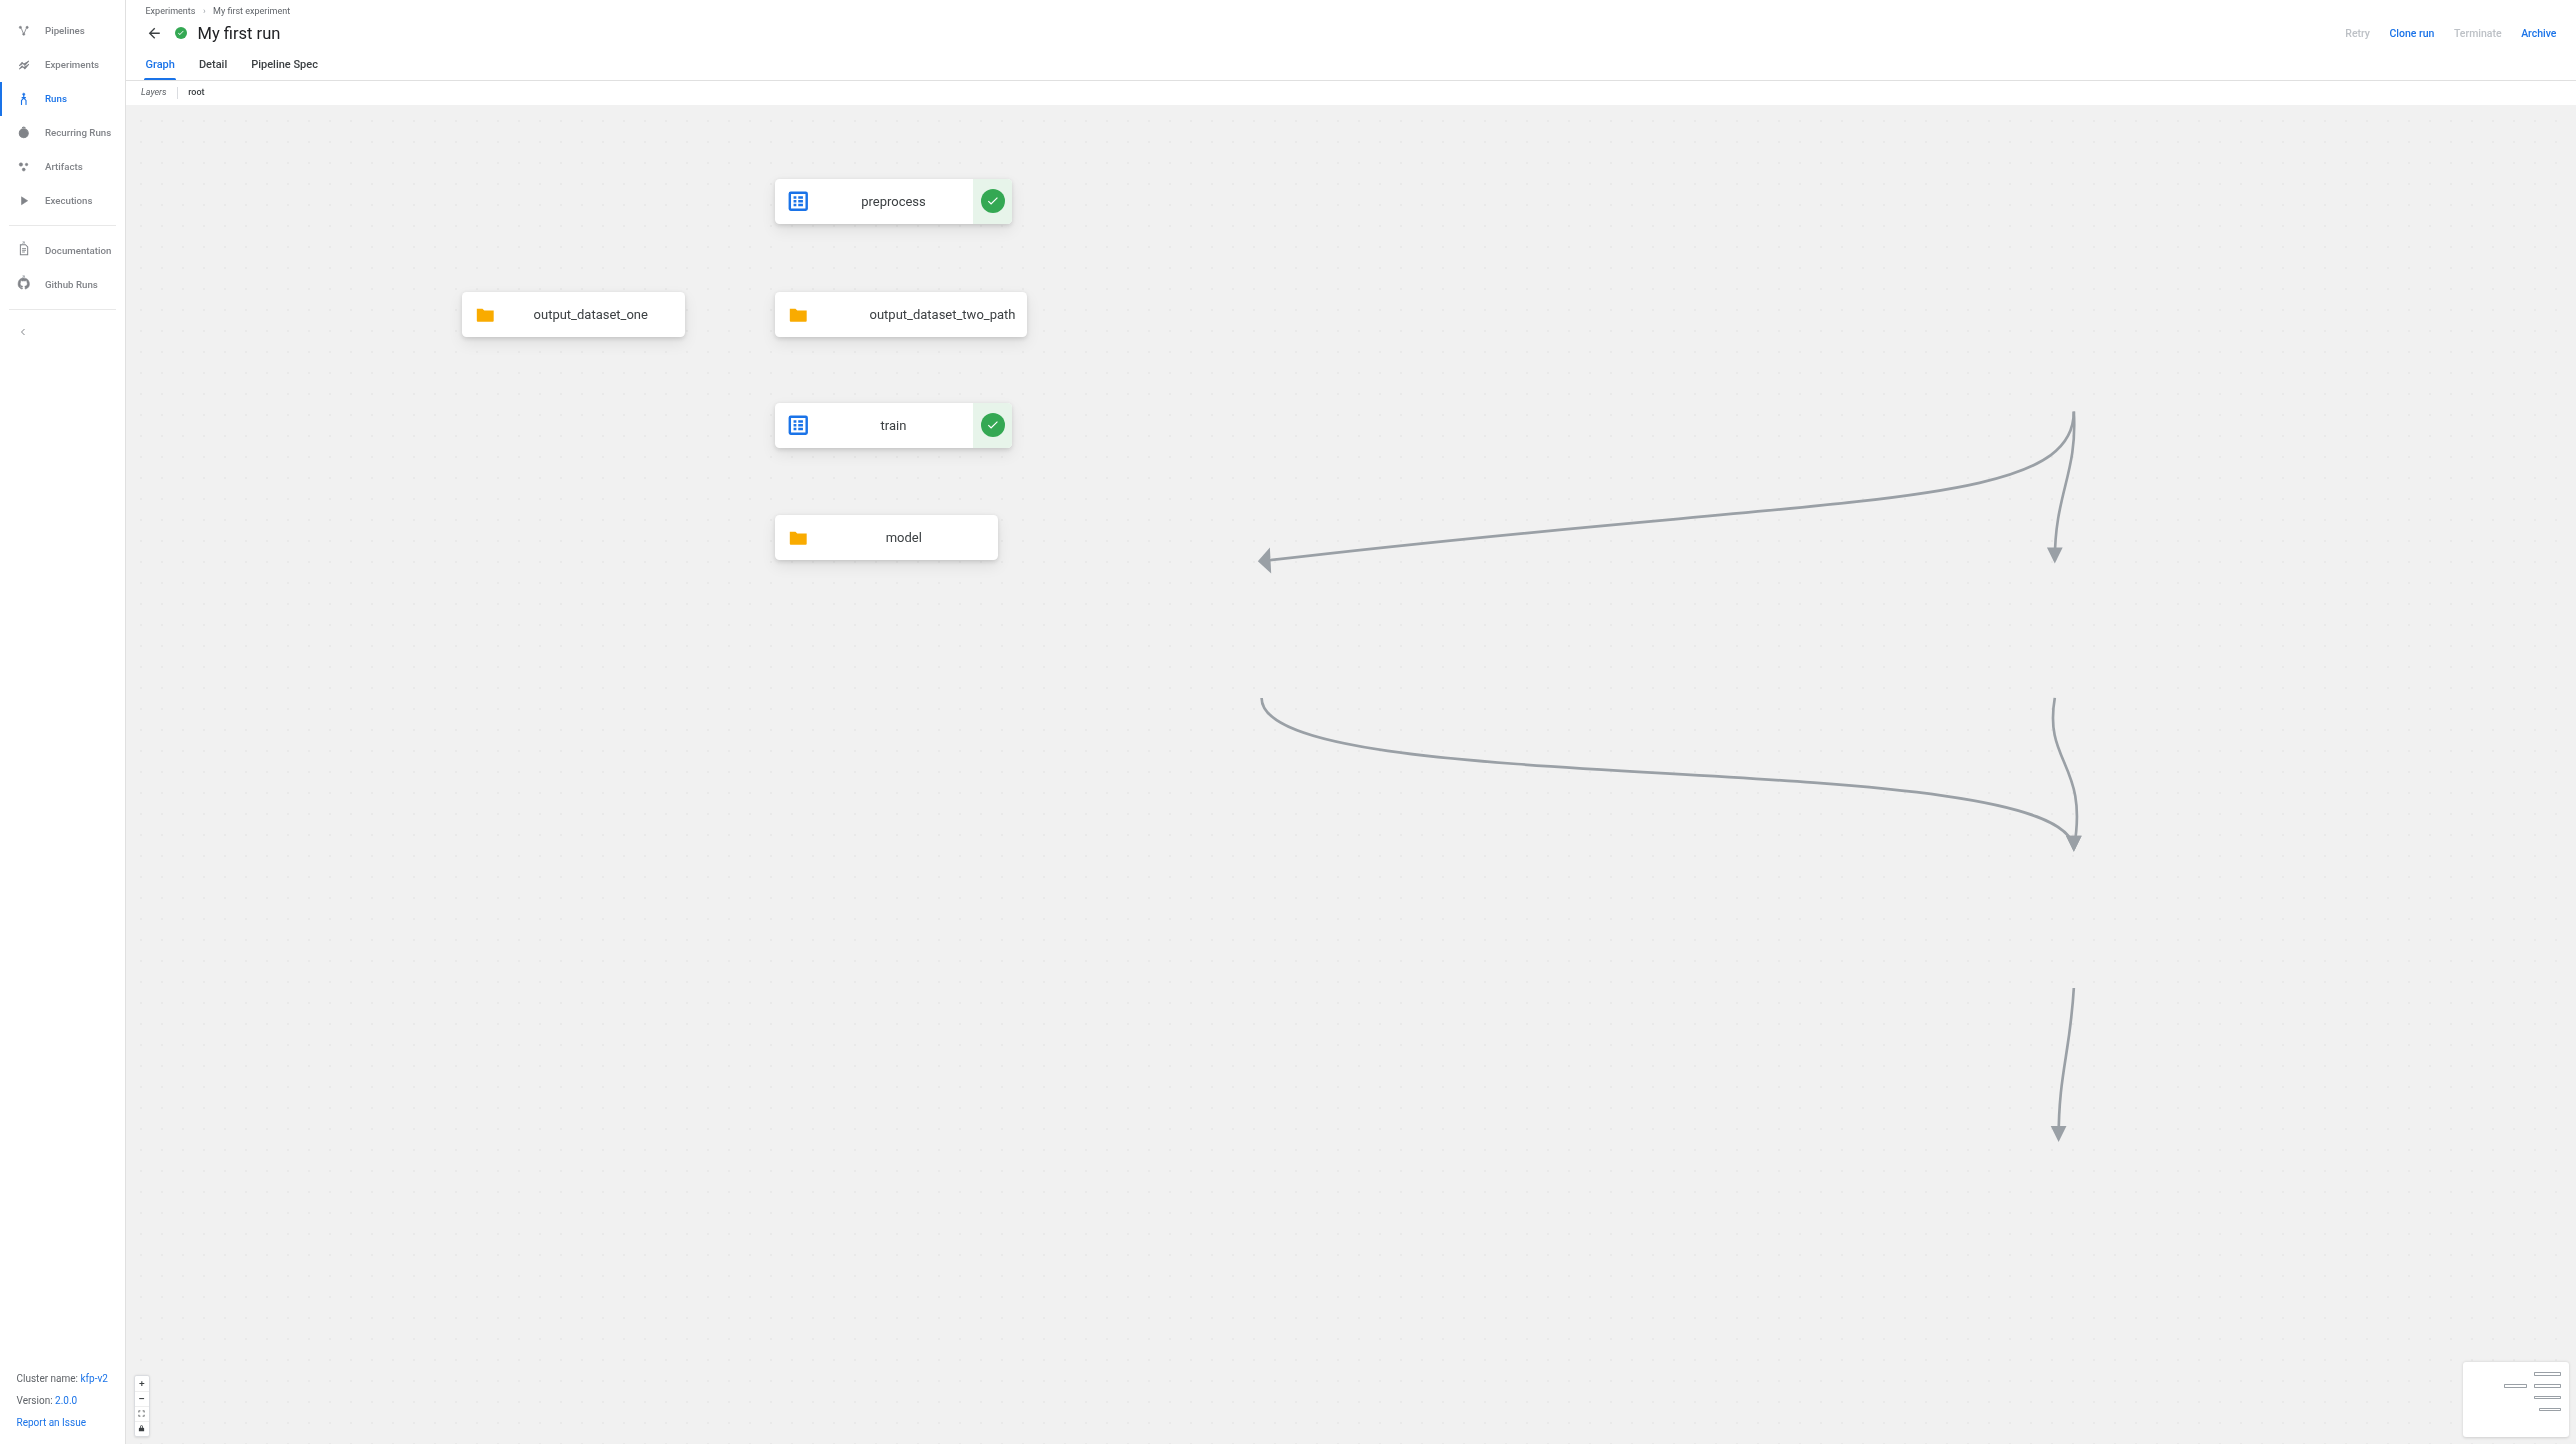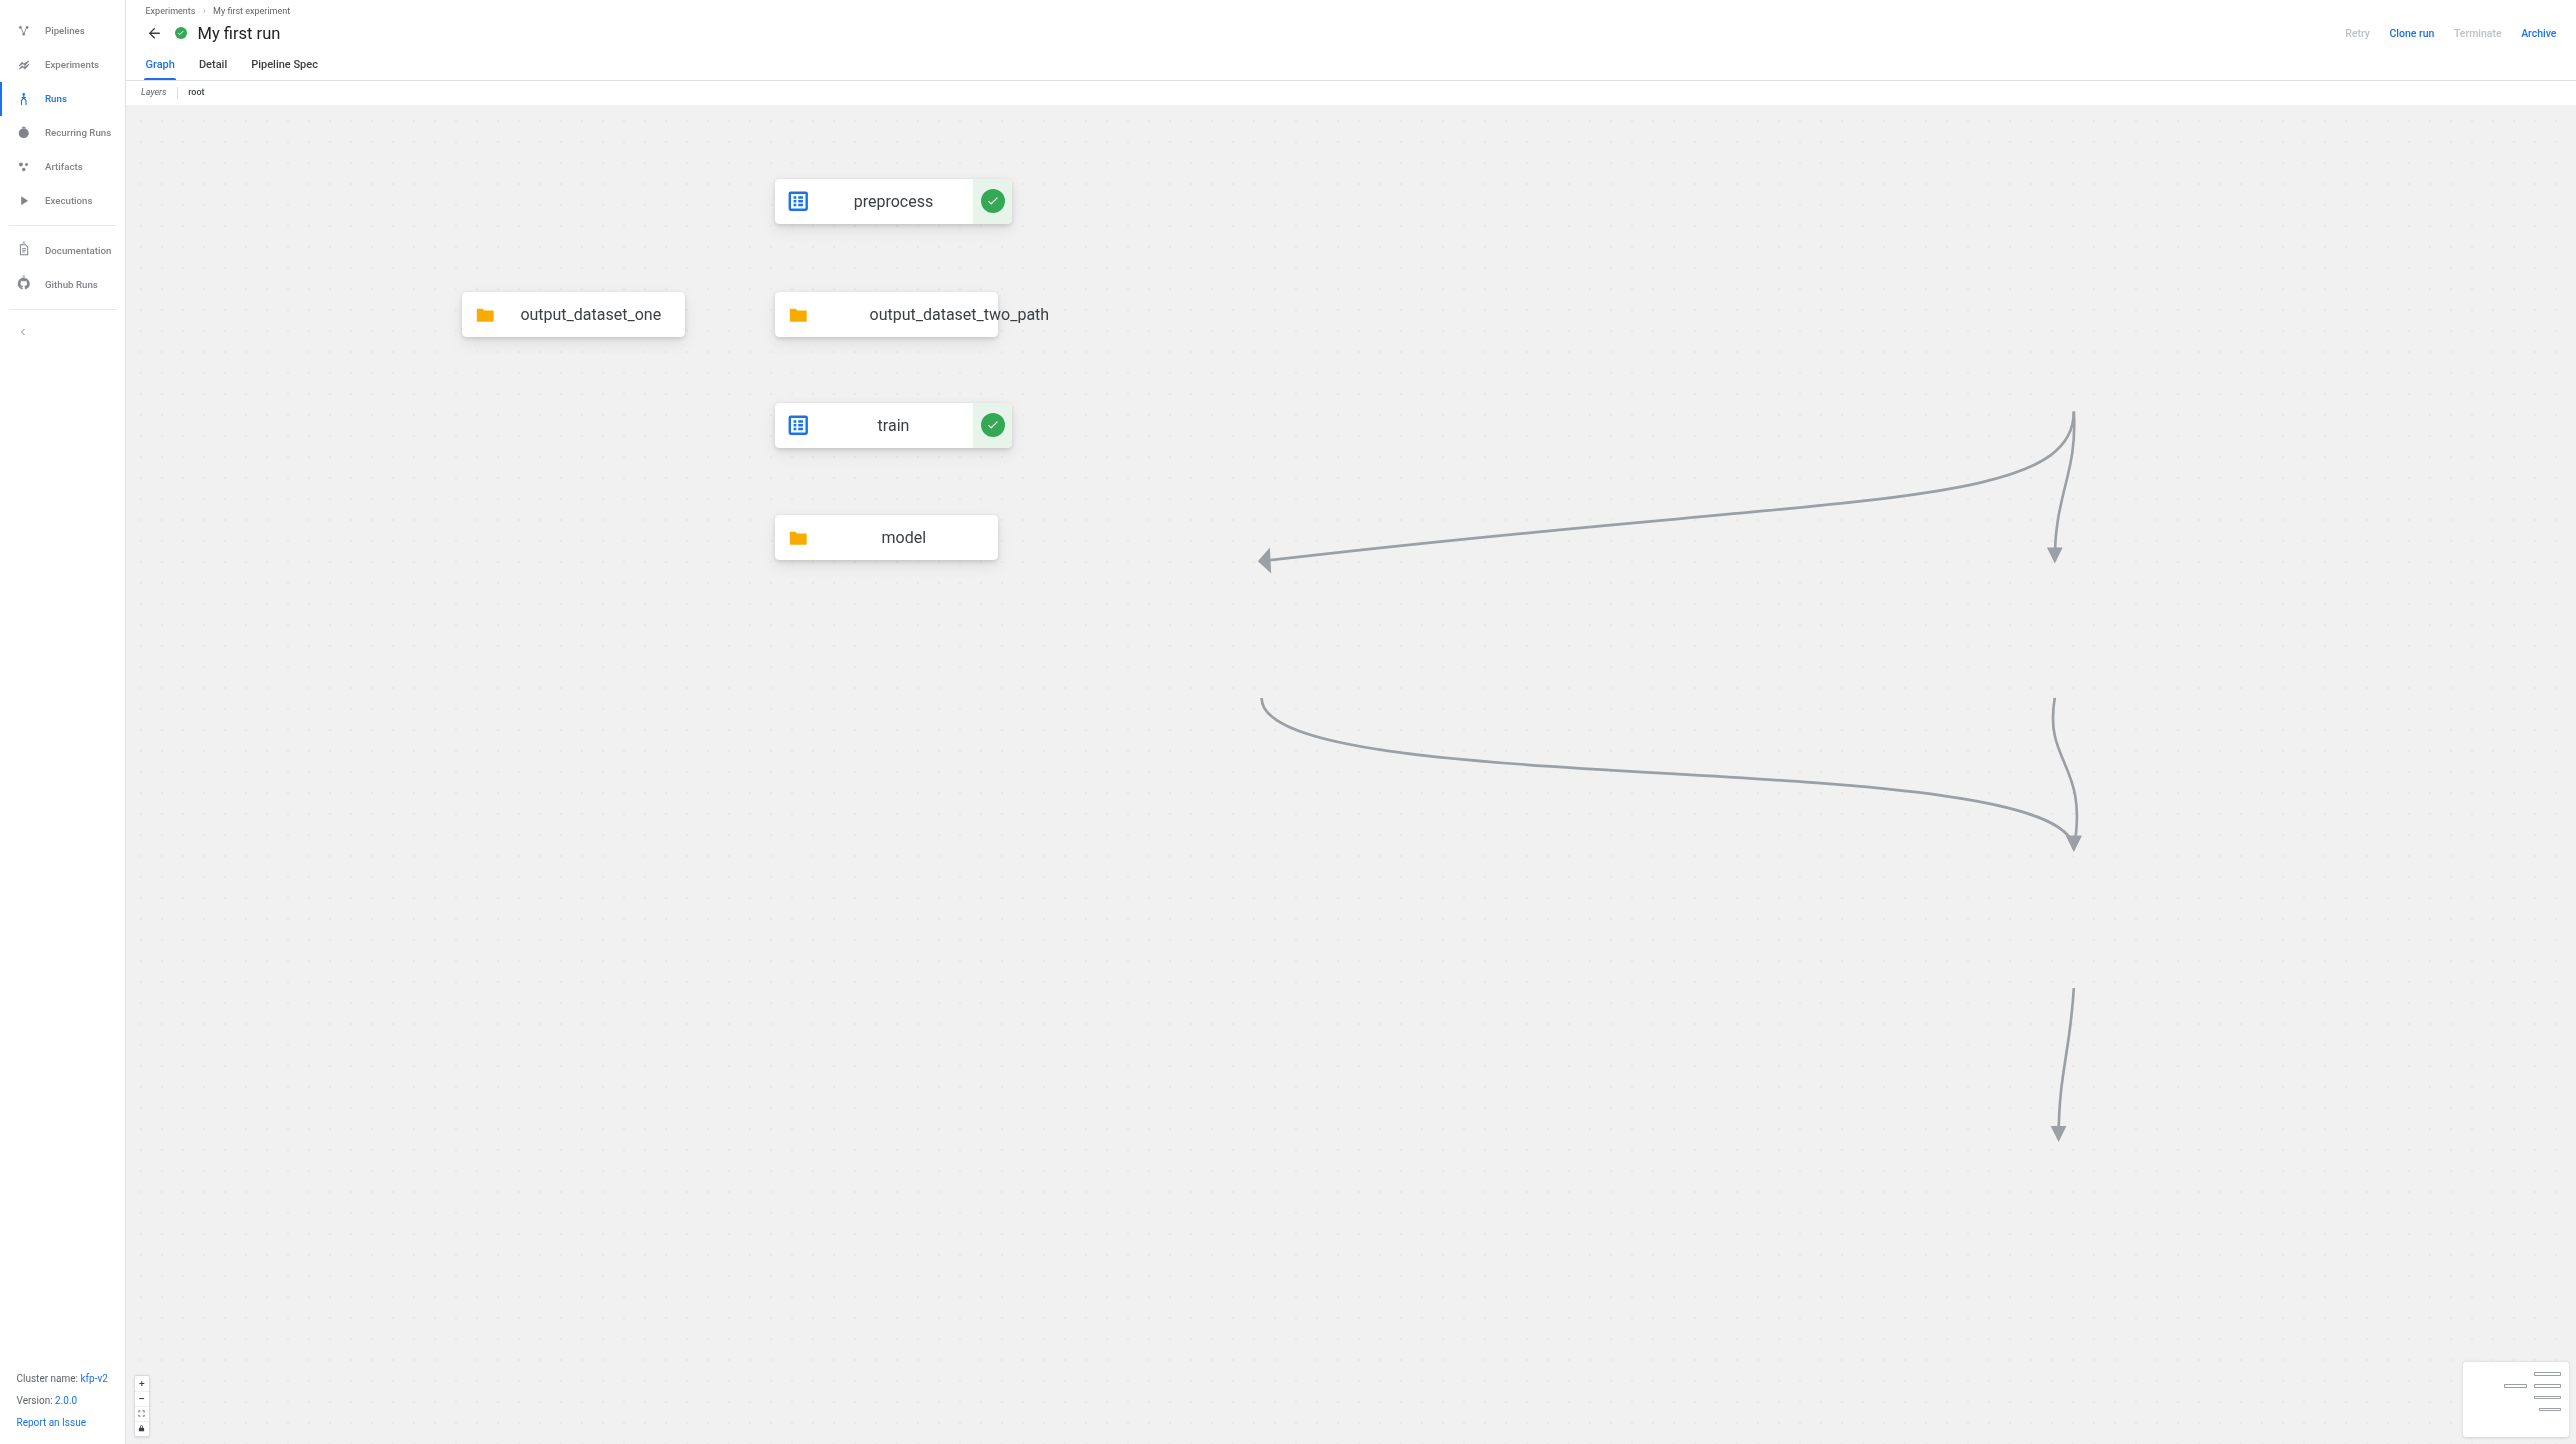--- a/index.html
+++ b/index.html
@@ -74,21 +74,21 @@
     height: 45px;
     background: #fff;
     border-radius: 4.5px;
     box-shadow: 0 1.5px 4.5px rgba(0,0,0,0.12), 0 6px 15px rgba(0,0,0,0.08);
     display: flex;
     align-items: center;
     padding: 0 12px;
     cursor: pointer;
   }
   .node .node-ico { width: 22.5px; height: 22.5px; flex: 0 0 22.5px; margin-right: 12px; display: flex; align-items: center; justify-content: center; }
-  .node .node-label { flex: 1 1 auto; font-size: 16px; color: #3c4043; text-align: center; white-space: nowrap; }
+  .node .node-label { flex: 1 1 auto; font-size: 13px; color: #3c4043; text-align: center; white-space: nowrap; }
   .node .node-status-area { flex: 0 0 39px; height: 100%; margin: 0 -12px 0 7.5px; border-radius: 0 4.5px 4.5px 0; display: flex; align-items: center; justify-content: center; }
   .node.task .node-status-area { background: #e7f4ea; }
   .status-circle { width: 24px; height: 24px; border-radius: 50%; background: #34a853; display: flex; align-items: center; justify-content: center; }
   .status-circle svg { width: 13.5px; height: 13.5px; fill: #fff; }
 
   
   .zoom-controls { position: absolute; left: 7.5px; bottom: 7.5px; width: 16.5px; background: #fff; border: 0.7px solid #dadce0; border-radius: 3px; display: flex; flex-direction: column; box-shadow: 0 0.7px 2.2px rgba(0,0,0,0.1); overflow: hidden; }
   .zoom-controls button { height: 15px; border: none; background: #fff; cursor: pointer; color: #3c4043; display: flex; align-items: center; justify-content: center; font-size: 9.7px; font-weight: 600; }
   .zoom-controls button + button { border-top: 0.7px solid #eee; }
   .zoom-controls svg { width: 9px; height: 9px; fill: #3c4043; }
@@ -300,21 +300,21 @@
 
         <div class="node" style="left:336px; top:186px; width:223px;">
           <span class="node-ico">
             <svg viewBox="0 0 24 24" class="ic-folder">
                 <path d="M3 6 h6 l2 2 h10 v11 a1 1 0 0 1 -1 1 H4 a1 1 0 0 1 -1 -1 z"></path>
               </svg>
           </span>
           <span class="node-label">output_dataset_one</span>
         </div>
 
-        <div class="node" style="left:649px; top:186px; width:223px;gap:48px;">
+        <div class="node" style="left:649px; top:186px; width:252px;gap:48px;">
           <span class="node-ico">
             <svg viewBox="0 0 24 24" class="ic-folder">
                 <path d="M3 6 h6 l2 2 h10 v11 a1 1 0 0 1 -1 1 H4 a1 1 0 0 1 -1 -1 z"></path>
               </svg>
           </span>
           <span class="node-label">output_dataset_two_path</span>
         </div>
 
         <div class="node task" style="left:649px; top:297px; width:237px;">
           <span class="node-ico">

